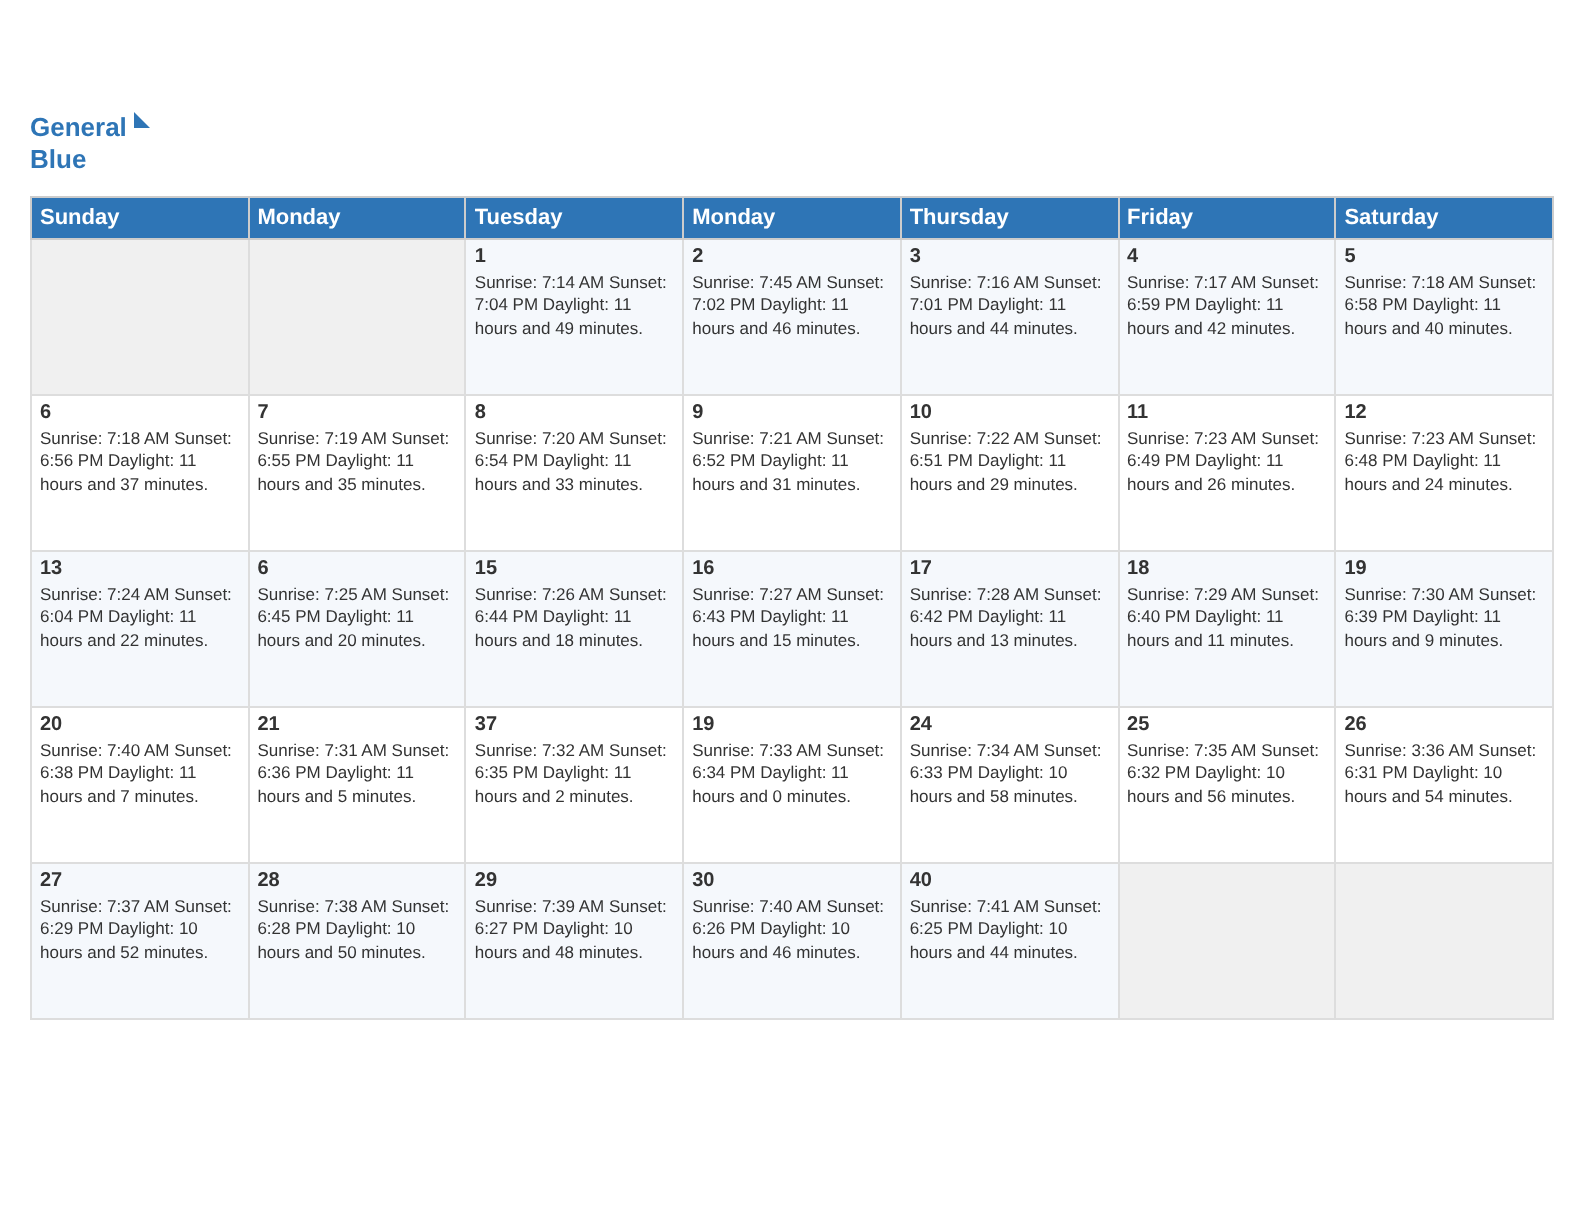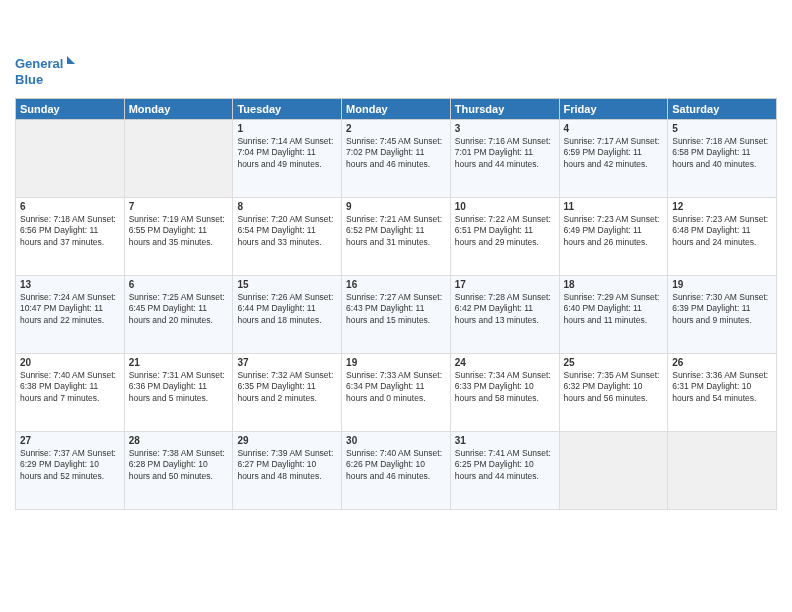--- a/index.html
+++ b/index.html
@@ -190,21 +190,21 @@
             <span class="day-num">12</span>
             <div class="cell-content">Sunrise: 7:23 AM
 Sunset: 6:48 PM
 Daylight: 11 hours and 24 minutes.</div>
           </td>
         </tr>
         <tr>
           <td>
             <span class="day-num">13</span>
             <div class="cell-content">Sunrise: 7:24 AM
-Sunset: 10:47 PM
+Sunset: 6:04 PM
 Daylight: 11 hours and 22 minutes.</div>
           </td>
           <td>
             <span class="day-num">6</span>
             <div class="cell-content">Sunrise: 7:25 AM
 Sunset: 6:45 PM
 Daylight: 11 hours and 20 minutes.</div>
           </td>
           <td>
             <span class="day-num">15</span>
@@ -300,21 +300,21 @@
 Sunset: 6:27 PM
 Daylight: 10 hours and 48 minutes.</div>
           </td>
           <td>
             <span class="day-num">30</span>
             <div class="cell-content">Sunrise: 7:40 AM
 Sunset: 6:26 PM
 Daylight: 10 hours and 46 minutes.</div>
           </td>
           <td>
-            <span class="day-num">31</span>
+            <span class="day-num">40</span>
             <div class="cell-content">Sunrise: 7:41 AM
 Sunset: 6:25 PM
 Daylight: 10 hours and 44 minutes.</div>
           </td>
           <td class="empty-cell"></td>
           <td class="empty-cell"></td>
         </tr>
       </tbody>
   </table>
 </div>

